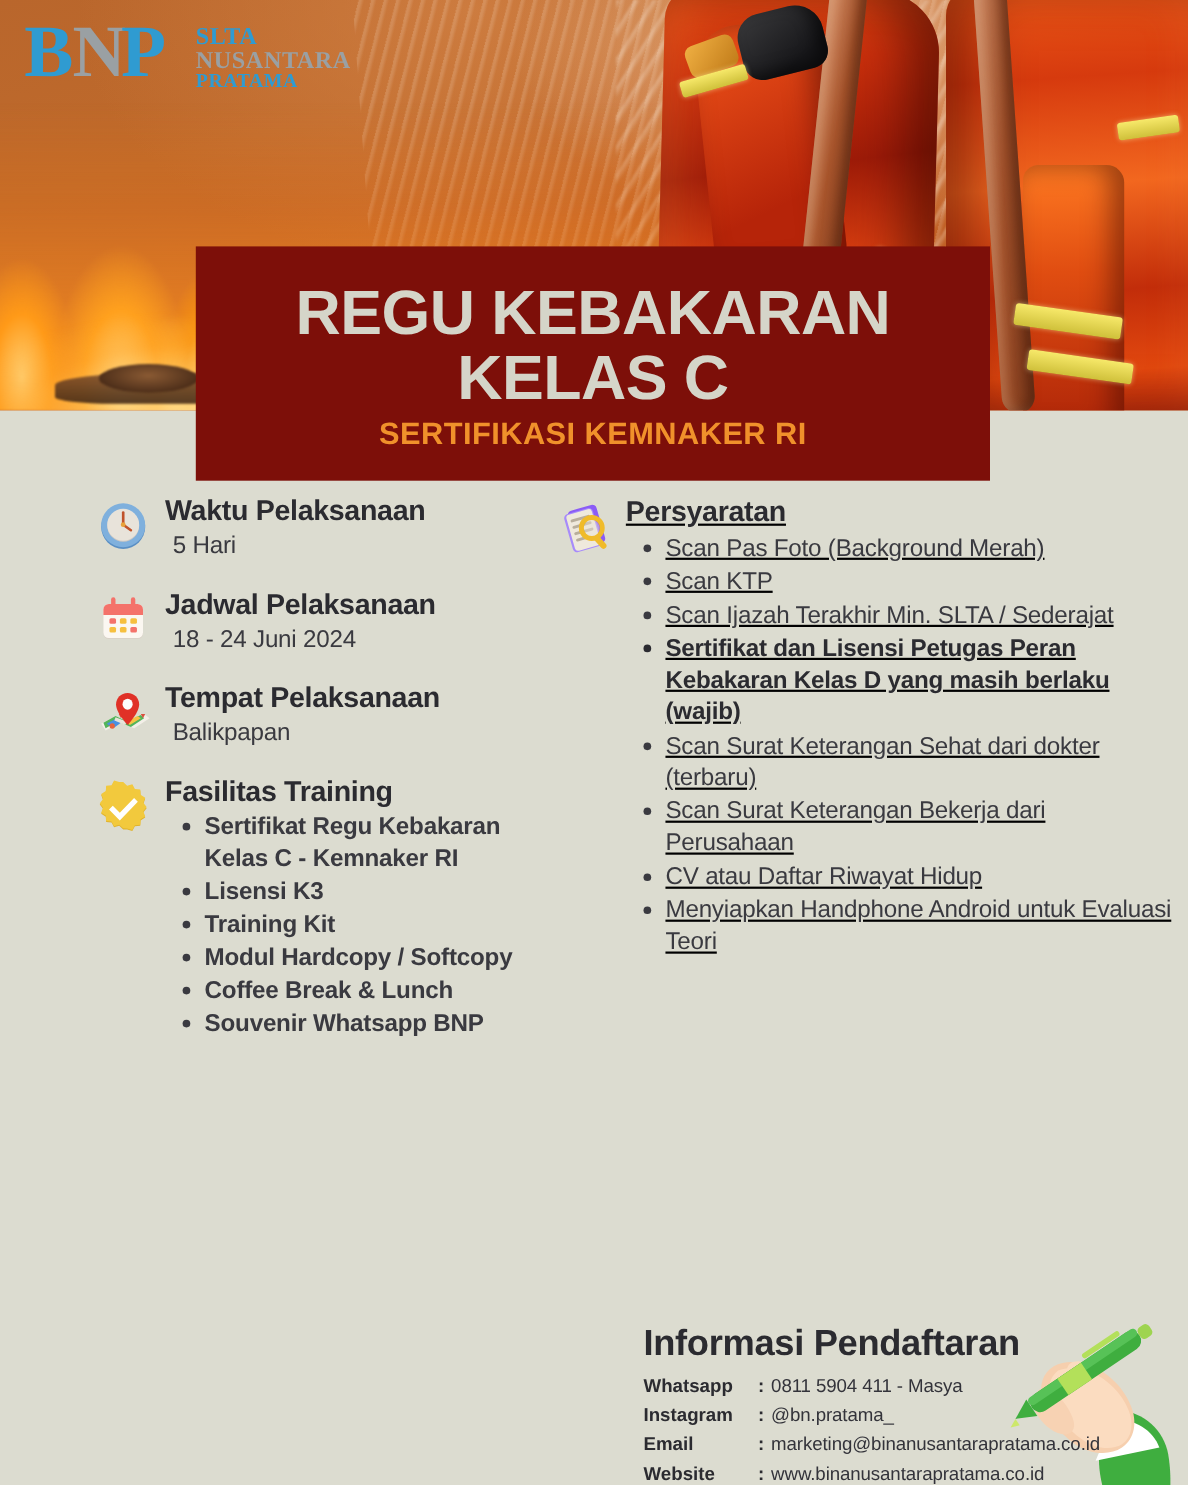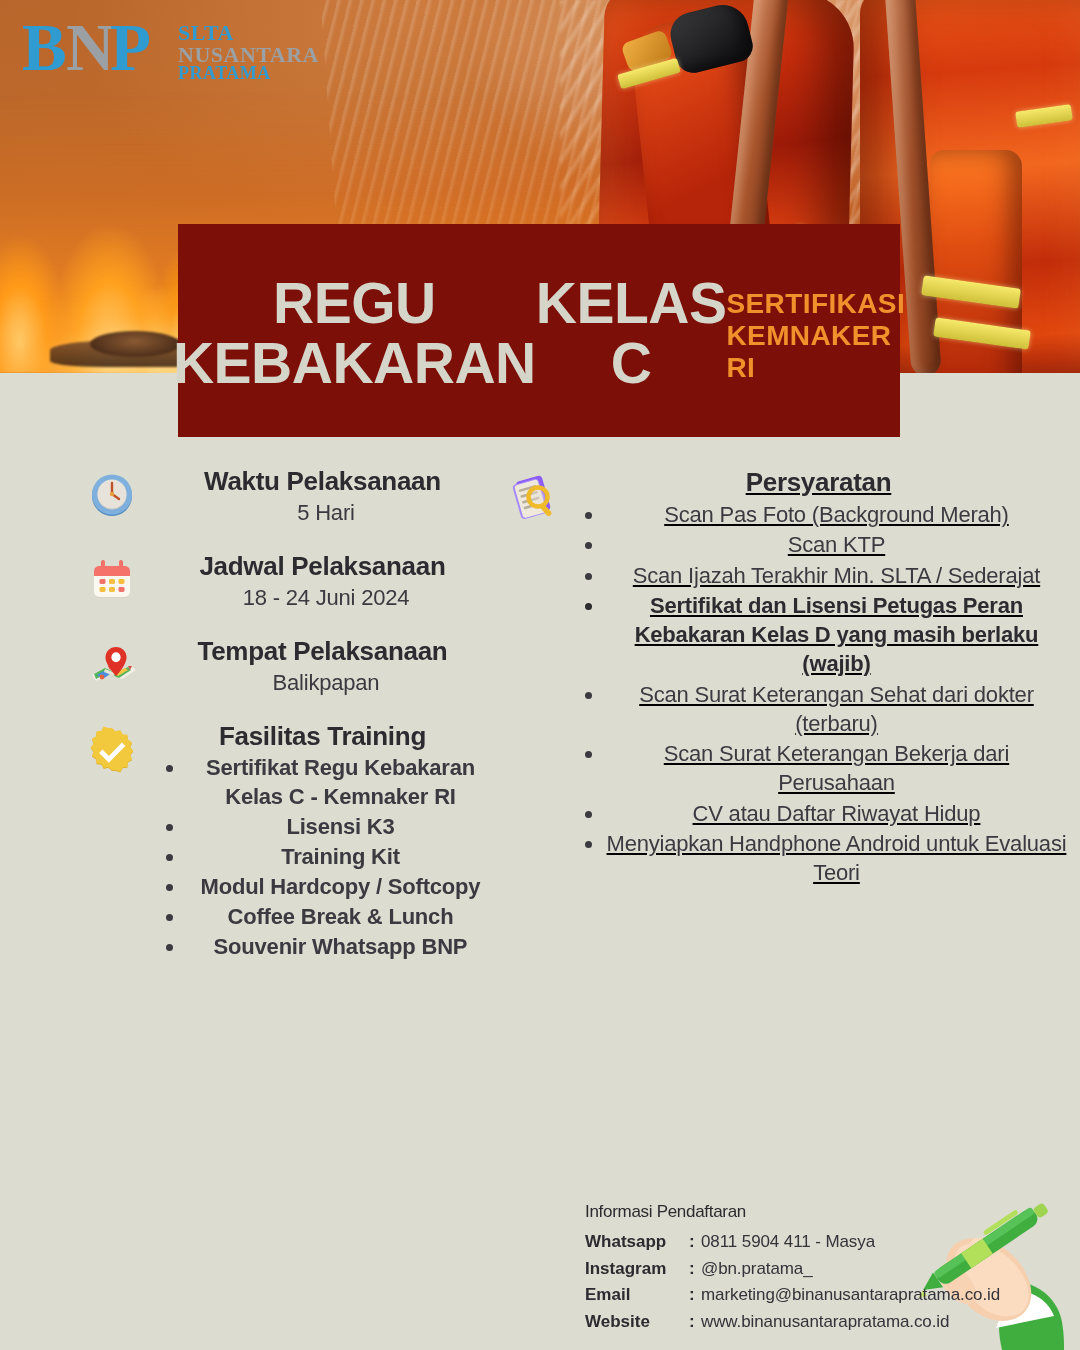--- a/index.html
+++ b/index.html
@@ -175,21 +175,21 @@
   }
   .lw1 { font-size:22px; color:#2f9bd1; }
   .lw2 { font-size:22px; color:#9aa0a3; }
   .lw3 { font-size:18px; color:#2f9bd1; }
 
   
   .banner {
     position:absolute; left:178px; top:224px; width:722px; height:213px;
     background:#7d0f09;
     z-index:5;
-    display:flex; flex-direction:row;
+    display:flex; flex-direction:column;
     align-items:center; justify-content:center;
     padding-top:6px;
   }
   .banner-title {
     color:#d5d5c9;
     font-size:57px; font-weight:700;
     line-height:1.04;
     letter-spacing:-.5px;
     text-align:center;
     text-transform:uppercase;
@@ -197,24 +197,23 @@
   .banner-sub {
     color:#f0912b;
     font-size:28px; font-weight:700;
     letter-spacing:.4px;
     margin-top:5px;
     text-transform:uppercase;
   }
 
   
   .content {
-    position:absolute; left:0; top:467px; width:1068px;
+    position:absolute; left:0; top:450px; width:1068px;
     display:flex;
     z-index:4;
-    text-align:center;
   }
   .col-left  { width:500px; padding-left:88px; }
   .col-right { width:580px; padding-left:12px;text-decoration:underline; }
 
   .block { display:flex; margin-bottom:26px; }
   .block-icon { width:62px; flex:0 0 62px; padding-top:4px; }
   .block-body { flex:1; }
   .block-head {
     font-size:26px; font-weight:700; color:#2b2b30;
     letter-spacing:-.3px; line-height:1.15;
@@ -241,21 +240,21 @@
 
   
   .ic { display:block; }
 
   
   .footer {
     position:absolute; left:585px; top:1202px; width:495px;
     z-index:4;
   }
   .footer-title {
-    font-size:17px; font-weight:400; color:#2b2b30;
+    font-size:33px; font-weight:700; color:#2b2b30;
     letter-spacing:-.3px; margin-bottom:7px;
   }
   .f-row { display:flex; font-size:17px; line-height:1.56; color:#33333a; }
   .f-label { width:104px; flex:0 0 104px; font-weight:700; color:#2b2b30; }
   .f-colon { width:12px; flex:0 0 12px; font-weight:700; color:#2b2b30; }
   .f-val { letter-spacing:-.1px; }
 
   .hand {
     position:absolute; left:900px; top:1186px; width:180px; height:164px;
     z-index:3;

